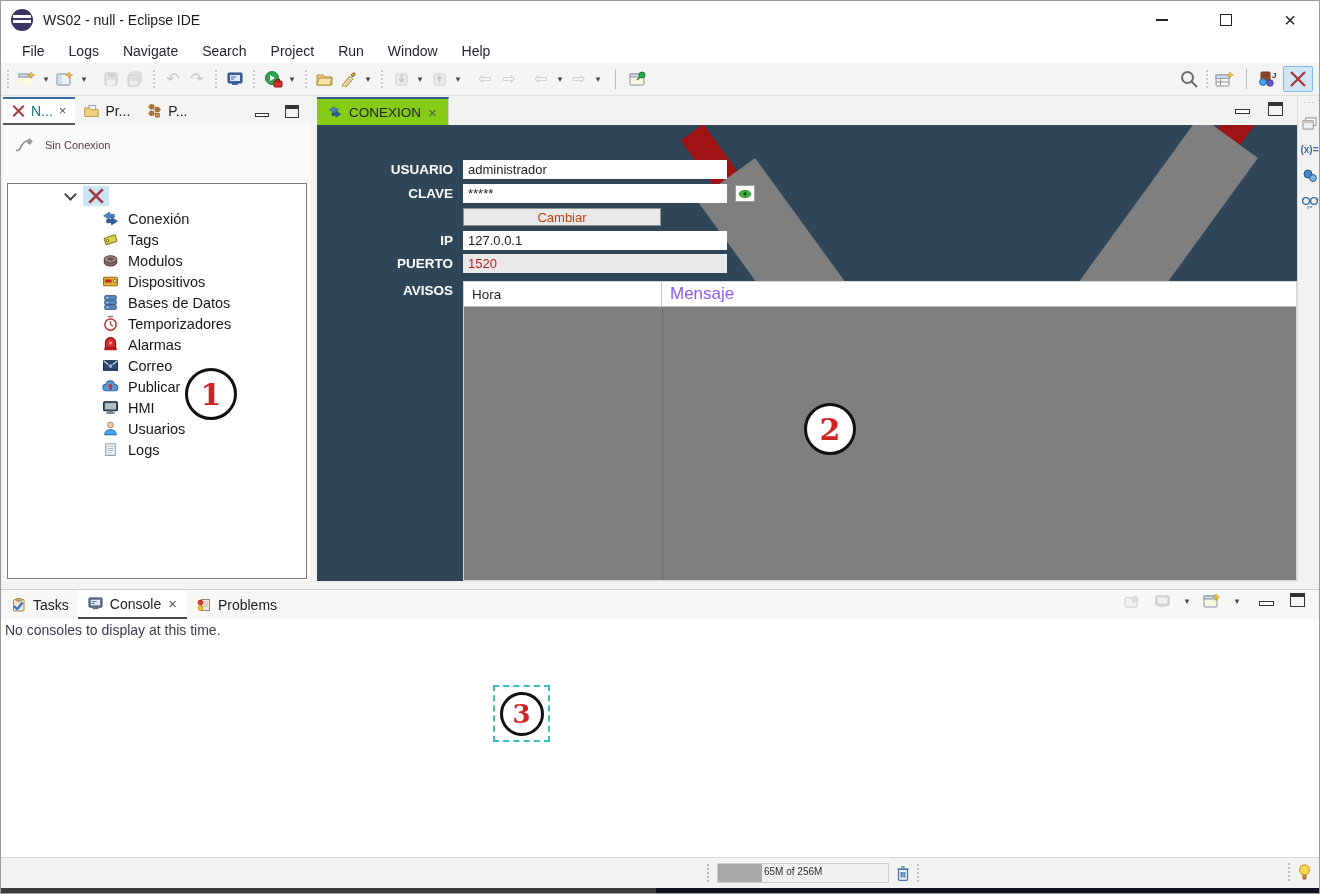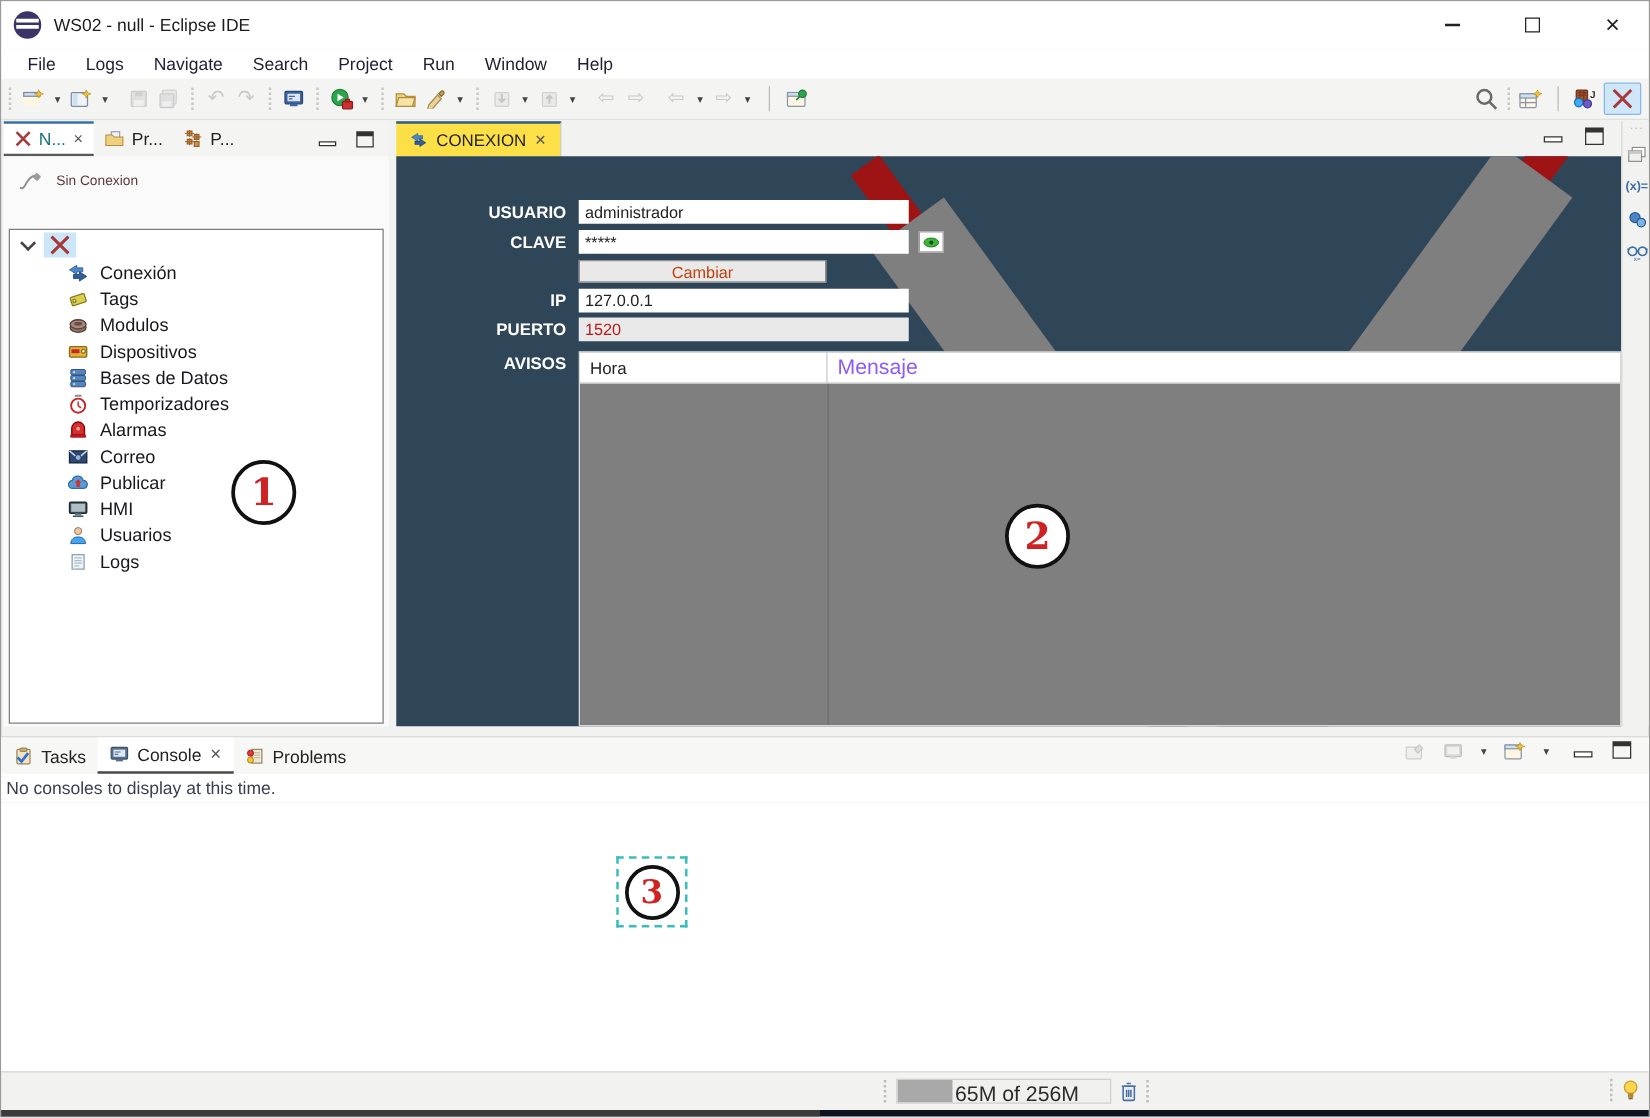--- a/index.html
+++ b/index.html
@@ -38,32 +38,32 @@
   .left-panel { position:absolute; left:2px; top:96px; width:308px; height:484px; background:#f4f4f3; }
   .view-tabs { height:28px; display:flex; align-items:flex-end; }
   .vtab { display:flex; align-items:center; gap:5px; padding:4px 8px 5px 8px; height:28px; font-size:14px; }
   .vtab.sel { background:#fff; border-top:2px solid #3771a6; border-bottom:2px solid #5a5a5a; color:#15727f; }
   .vtab .tablabel { white-space:nowrap; }
   .tab-close { color:#555; font-size:13px; padding:0 1px; }
   .view-tab-tools { margin-left:auto; display:flex; gap:16px; padding:0 12px 4px 0; }
   .left-body { position:absolute; left:0; top:28px; right:0; bottom:0; background:#fafafa; }
   .status-row { display:flex; align-items:center; gap:10px; padding:12px 0 6px 12px; }
   .status-label { font-size:11px; color:#5d3a3a; }
-  .tree-box { position:absolute; left:4px; top:58px; right:4px; bottom:2px; background:#ffffff; border:1px solid #7d7d7d; overflow:hidden; }
+  .tree-box { position:absolute; left:4px; top:58px; right:4px; bottom:2px; background:#ffffff; border:1px solid #7d7d7d; overflow:hidden;padding-left:48px; }
   .tree-root-row { display:flex; align-items:center; gap:4px; padding:2px 4px; }
   .chev { width:9px; height:9px; border-right:2px solid #444; border-bottom:2px solid #444; transform:rotate(45deg); margin:0 4px 4px 6px; }
   .root-sel { background:#cbe6f7; padding:1px 3px; }
   .trow { display:flex; align-items:center; gap:9px; height:21px; padding-left:46px; }
   .trow .tlabel { font-size:14.5px; color:#17171c; }
   .ticon { width:17px; height:17px; flex:0 0 auto; }
 
   
   .editor { position:absolute; left:316px; top:96px; width:980px; height:484px; background:#f2f2f1; }
   .ed-tabrow { height:28px; display:flex; align-items:flex-end; background:#f2f2f1; }
-  .ed-tab { display:flex; align-items:center; gap:6px; height:28px; padding:3px 10px; background:#fde047; border-top:2px solid #2a5d8c; border-right:1px solid #cfcfcf; font-size:13.5px; color:#222; }
+  .ed-tab { display:flex; align-items:center; gap:6px; height:28px; padding:3px 10px; background:#84cc16; border-top:2px solid #2a5d8c; border-right:1px solid #cfcfcf; font-size:13.5px; color:#222; }
   .ed-tab-tools { margin-left:auto; display:flex; gap:18px; padding:0 14px 6px 0; }
   .ed-content { position:absolute; left:0; top:28px; width:980px; height:456px; background:#2f4659; overflow:hidden; }
   .beam { position:absolute; height:72px; transform-origin:top left; }
   .beam-red { position:absolute; left:0; top:22px; width:62px; height:28px; background:#9e1414; }
   .beam-gray { position:absolute; left:58px; top:0; right:0; bottom:0; background:#7f7f7f; }
   .beam.left { left:404px; top:-14px; width:600px; transform:rotate(54deg); }
   .beam.right { left:975px; top:-14px; width:600px; transform:rotate(126deg); }
   .form-layer { position:absolute; inset:0; }
   .flabel { position:absolute; width:136px; text-align:right; color:#ffffff; font-weight:700; font-size:13.5px; }
   .finput { position:absolute; left:146px; width:264px; height:19px; border:none; background:#ffffff; font-family:"Liberation Sans",sans-serif; font-size:13px; padding:1px 5px; color:#222; }
@@ -90,21 +90,21 @@
   .c-tools { margin-left:auto; display:flex; align-items:center; gap:8px; padding:0 16px 6px 0; }
   .c-msg { padding:3px 4px 4px 4px; font-size:14px; color:#3a3d4f; border-bottom:1px solid #d9d9d7; background:#fff; }
   .c-body { position:absolute; left:0; top:52px; right:0; bottom:0; background:#fff; }
 
   
   .statusbar { position:absolute; left:0; top:856px; width:1320px; height:31px; background:#f2f2f1; border-top:1px solid #d8d8d6; }
   .heap-wrap { position:absolute; left:706px; top:5px; display:flex; align-items:center; gap:6px; }
   .grip-v { width:4px; height:18px; border-left:2px dotted #bdbdbd; }
   .heap-box { position:relative; width:172px; height:20px; background:#f0f0ef; border:1px solid #cfcfcf; overflow:hidden; }
   .heap-fill { position:absolute; left:0; top:0; bottom:0; width:44px; background:#a9a9a9; }
-  .heap-text { position:absolute; left:46px; top:2px; font-size:17px; color:#2c2c2c; }
+  .heap-text { position:absolute; left:46px; top:2px; font-size:10px; color:#2c2c2c; }
   .bulb-wrap { position:absolute; right:10px; top:5px; display:flex; align-items:center; gap:6px; }
 
   .bottom-strip { position:absolute; left:0; top:887px; width:1320px; height:7px; background:#0d1420; }
   .bottom-strip .left-seg { position:absolute; left:0; top:0; width:655px; height:7px; background:#3b3b3b; }
 
   
   .ann-circle { position:absolute; width:52px; height:52px; border:3.5px solid #111; border-radius:50%; background:#fff; display:flex; align-items:center; justify-content:center; font-size:30px; font-weight:700; color:#cf2222; font-family:"DejaVu Serif", serif; }
   .ann3-box { position:absolute; left:492px; top:683px; width:57px; height:57px; border:2px dashed #39bdbd; background:#fff; display:flex; align-items:center; justify-content:center; }
   .ann3-box .ann-circle { position:static; width:44px; height:44px; font-size:26px; border-width:3px; }
 

